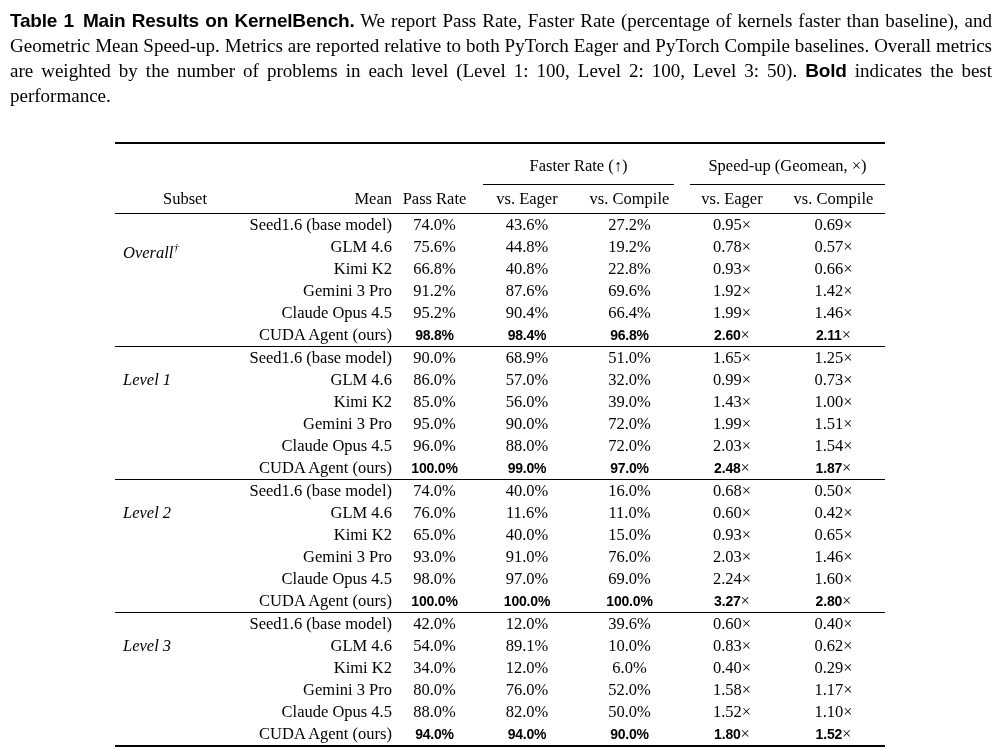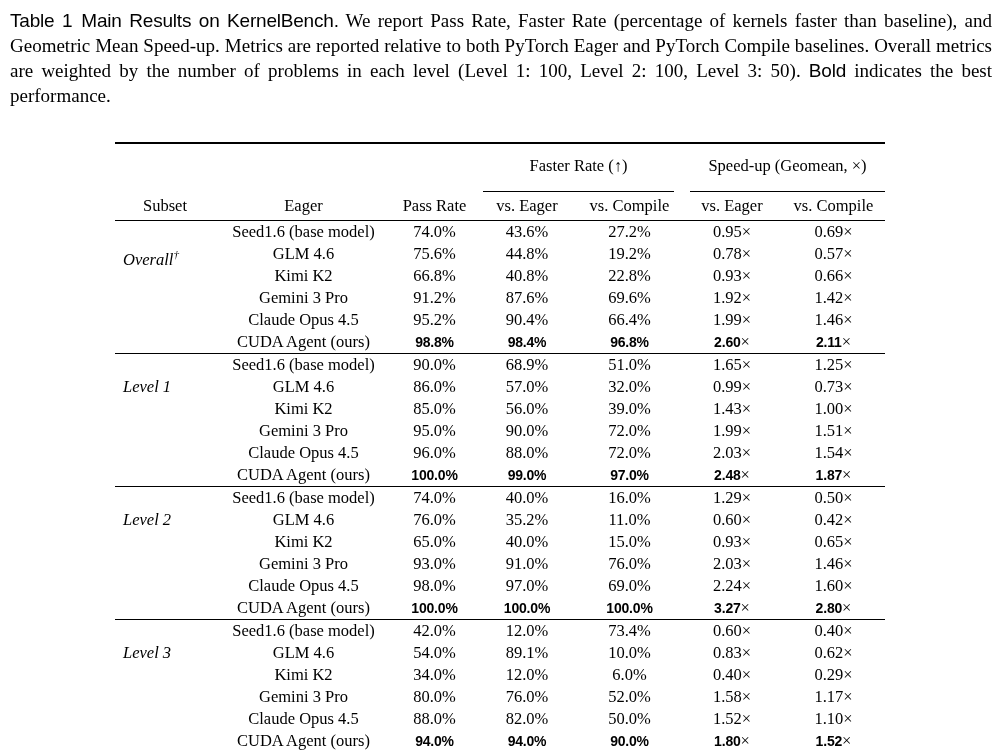--- a/index.html
+++ b/index.html
@@ -13,21 +13,21 @@
     overflow: hidden;
   }
   .caption {
     margin: 8px 10px 0 10px;
     font-size: 19px;
     line-height: 25px;
     text-align: justify;
   }
   .cap-label, .cap-title, .cap-bold {
     font-family: "Liberation Sans", sans-serif;
-    font-weight: 400;
+    font-weight: 700;
     letter-spacing: -0.2px;
     margin-top: 8px;
   }
   .cap-label { margin-right: 9px; }
 
   .table-wrap {
     margin: 34px 0 0 115px;
     width: 770px;
   }
   table {
@@ -40,30 +40,30 @@
   }
   th, td {
     padding: 0;
     font-weight: normal;
     white-space: nowrap;
     overflow: visible;
   }
   thead { border-bottom: 1.5px solid #000; }
   thead .span-row th { height: 27px; vertical-align: bottom; }
   .span-label {
-    padding-bottom: 15px;
+    padding-bottom: 8px;
     border-bottom: 1.2px solid #000;
   }
   .span-label.fr { margin: 0 8px 0 6px; }
   .span-label.su { margin: 12px 0 0 8px; }
   thead .col-row th { height: 28px; vertical-align: middle; }
   tbody td { height: 22px; line-height: 22px; }
   tbody + tbody { border-top: 1.5px solid #000; }
 
-  .al { text-align: center; padding-left: 8px; }
+  .al { text-align: right; padding-left: 8px; }
   .ac { text-align: center; }
   .subset-cell {
     vertical-align: top;
     text-align: left;
     padding-left: 8px;
     padding-top: 22px;
     font-style: italic;
   }
   sup { font-size: 11px; }
   .bnum {
@@ -101,21 +101,21 @@
         <th></th>
         <th colspan="2">
           <div class="span-label fr">Faster Rate (↑)</div>
         </th>
         <th colspan="2">
           <div class="span-label su">Speed-up (Geomean, ×)</div>
         </th>
       </tr>
       <tr class="col-row">
         <th class="al">Subset</th>
-        <th class="al">Eager</th>
+        <th class="al">Mean</th>
         <th class="ac">Pass Rate</th>
         <th class="ac">vs. Eager</th>
         <th class="ac">vs. Compile</th>
         <th class="ac">vs. Eager</th>
         <th class="ac">vs. Compile</th>
       </tr>
     </thead>
   <tbody class="group">
         <tr>
           <td class="subset-cell" rowspan="6"><span>Overall</span><sup>†</sup></td>
@@ -218,27 +218,27 @@
           <td class="ac"><span class="bnum">1.87</span><span>×</span></td>
         </tr>
       </tbody>
       <tbody class="group">
         <tr>
           <td class="subset-cell" rowspan="6"><span>Level 2</span></td>
           <td class="al">Seed1.6 (base model)</td>
           <td class="ac">74.0%</td>
           <td class="ac">40.0%</td>
           <td class="ac">16.0%</td>
-          <td class="ac"><span>1.29</span><span>×</span></td>
+          <td class="ac"><span>0.68</span><span>×</span></td>
           <td class="ac"><span>0.50</span><span>×</span></td>
         </tr>
         <tr>
           <td class="al">GLM 4.6</td>
           <td class="ac">76.0%</td>
-          <td class="ac">35.2%</td>
+          <td class="ac">11.6%</td>
           <td class="ac">11.0%</td>
           <td class="ac"><span>0.60</span><span>×</span></td>
           <td class="ac"><span>0.42</span><span>×</span></td>
         </tr>
         <tr>
           <td class="al">Kimi K2</td>
           <td class="ac">65.0%</td>
           <td class="ac">40.0%</td>
           <td class="ac">15.0%</td>
           <td class="ac"><span>0.93</span><span>×</span></td>
@@ -268,21 +268,21 @@
           <td class="ac"><span class="bnum">3.27</span><span>×</span></td>
           <td class="ac"><span class="bnum">2.80</span><span>×</span></td>
         </tr>
       </tbody>
       <tbody class="group">
         <tr>
           <td class="subset-cell" rowspan="6"><span>Level 3</span></td>
           <td class="al">Seed1.6 (base model)</td>
           <td class="ac">42.0%</td>
           <td class="ac">12.0%</td>
-          <td class="ac">73.4%</td>
+          <td class="ac">39.6%</td>
           <td class="ac"><span>0.60</span><span>×</span></td>
           <td class="ac"><span>0.40</span><span>×</span></td>
         </tr>
         <tr>
           <td class="al">GLM 4.6</td>
           <td class="ac">54.0%</td>
           <td class="ac">89.1%</td>
           <td class="ac">10.0%</td>
           <td class="ac"><span>0.83</span><span>×</span></td>
           <td class="ac"><span>0.62</span><span>×</span></td>

